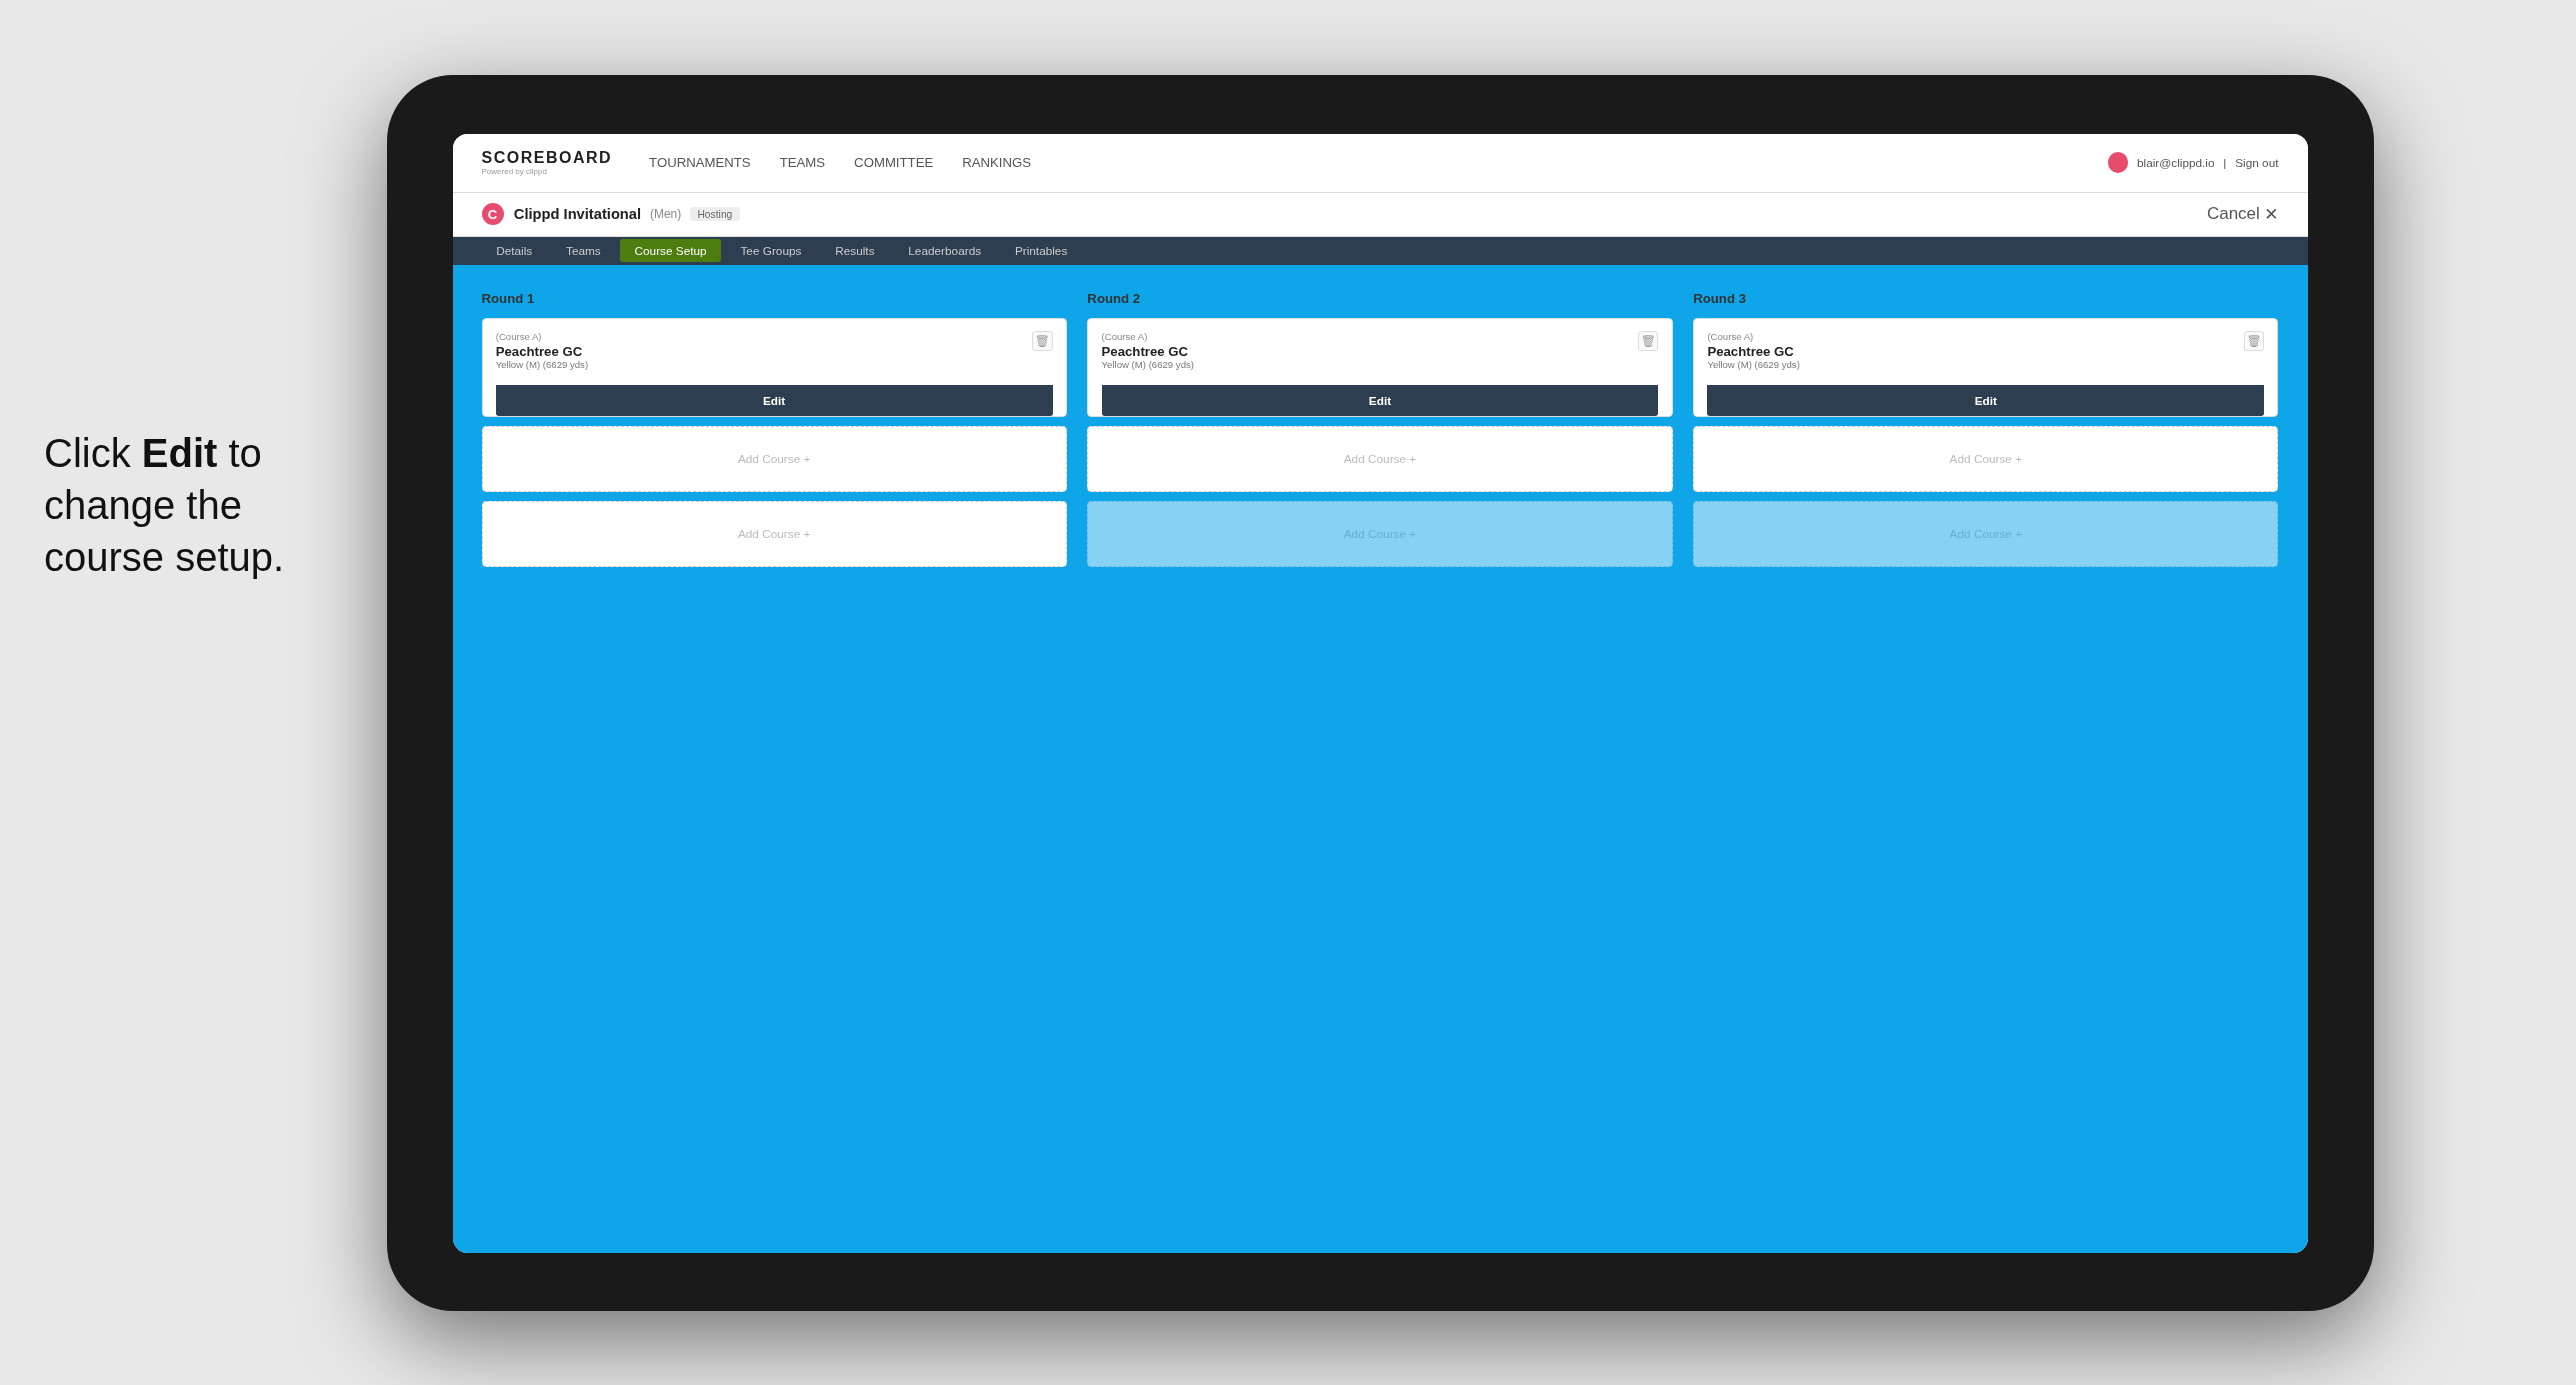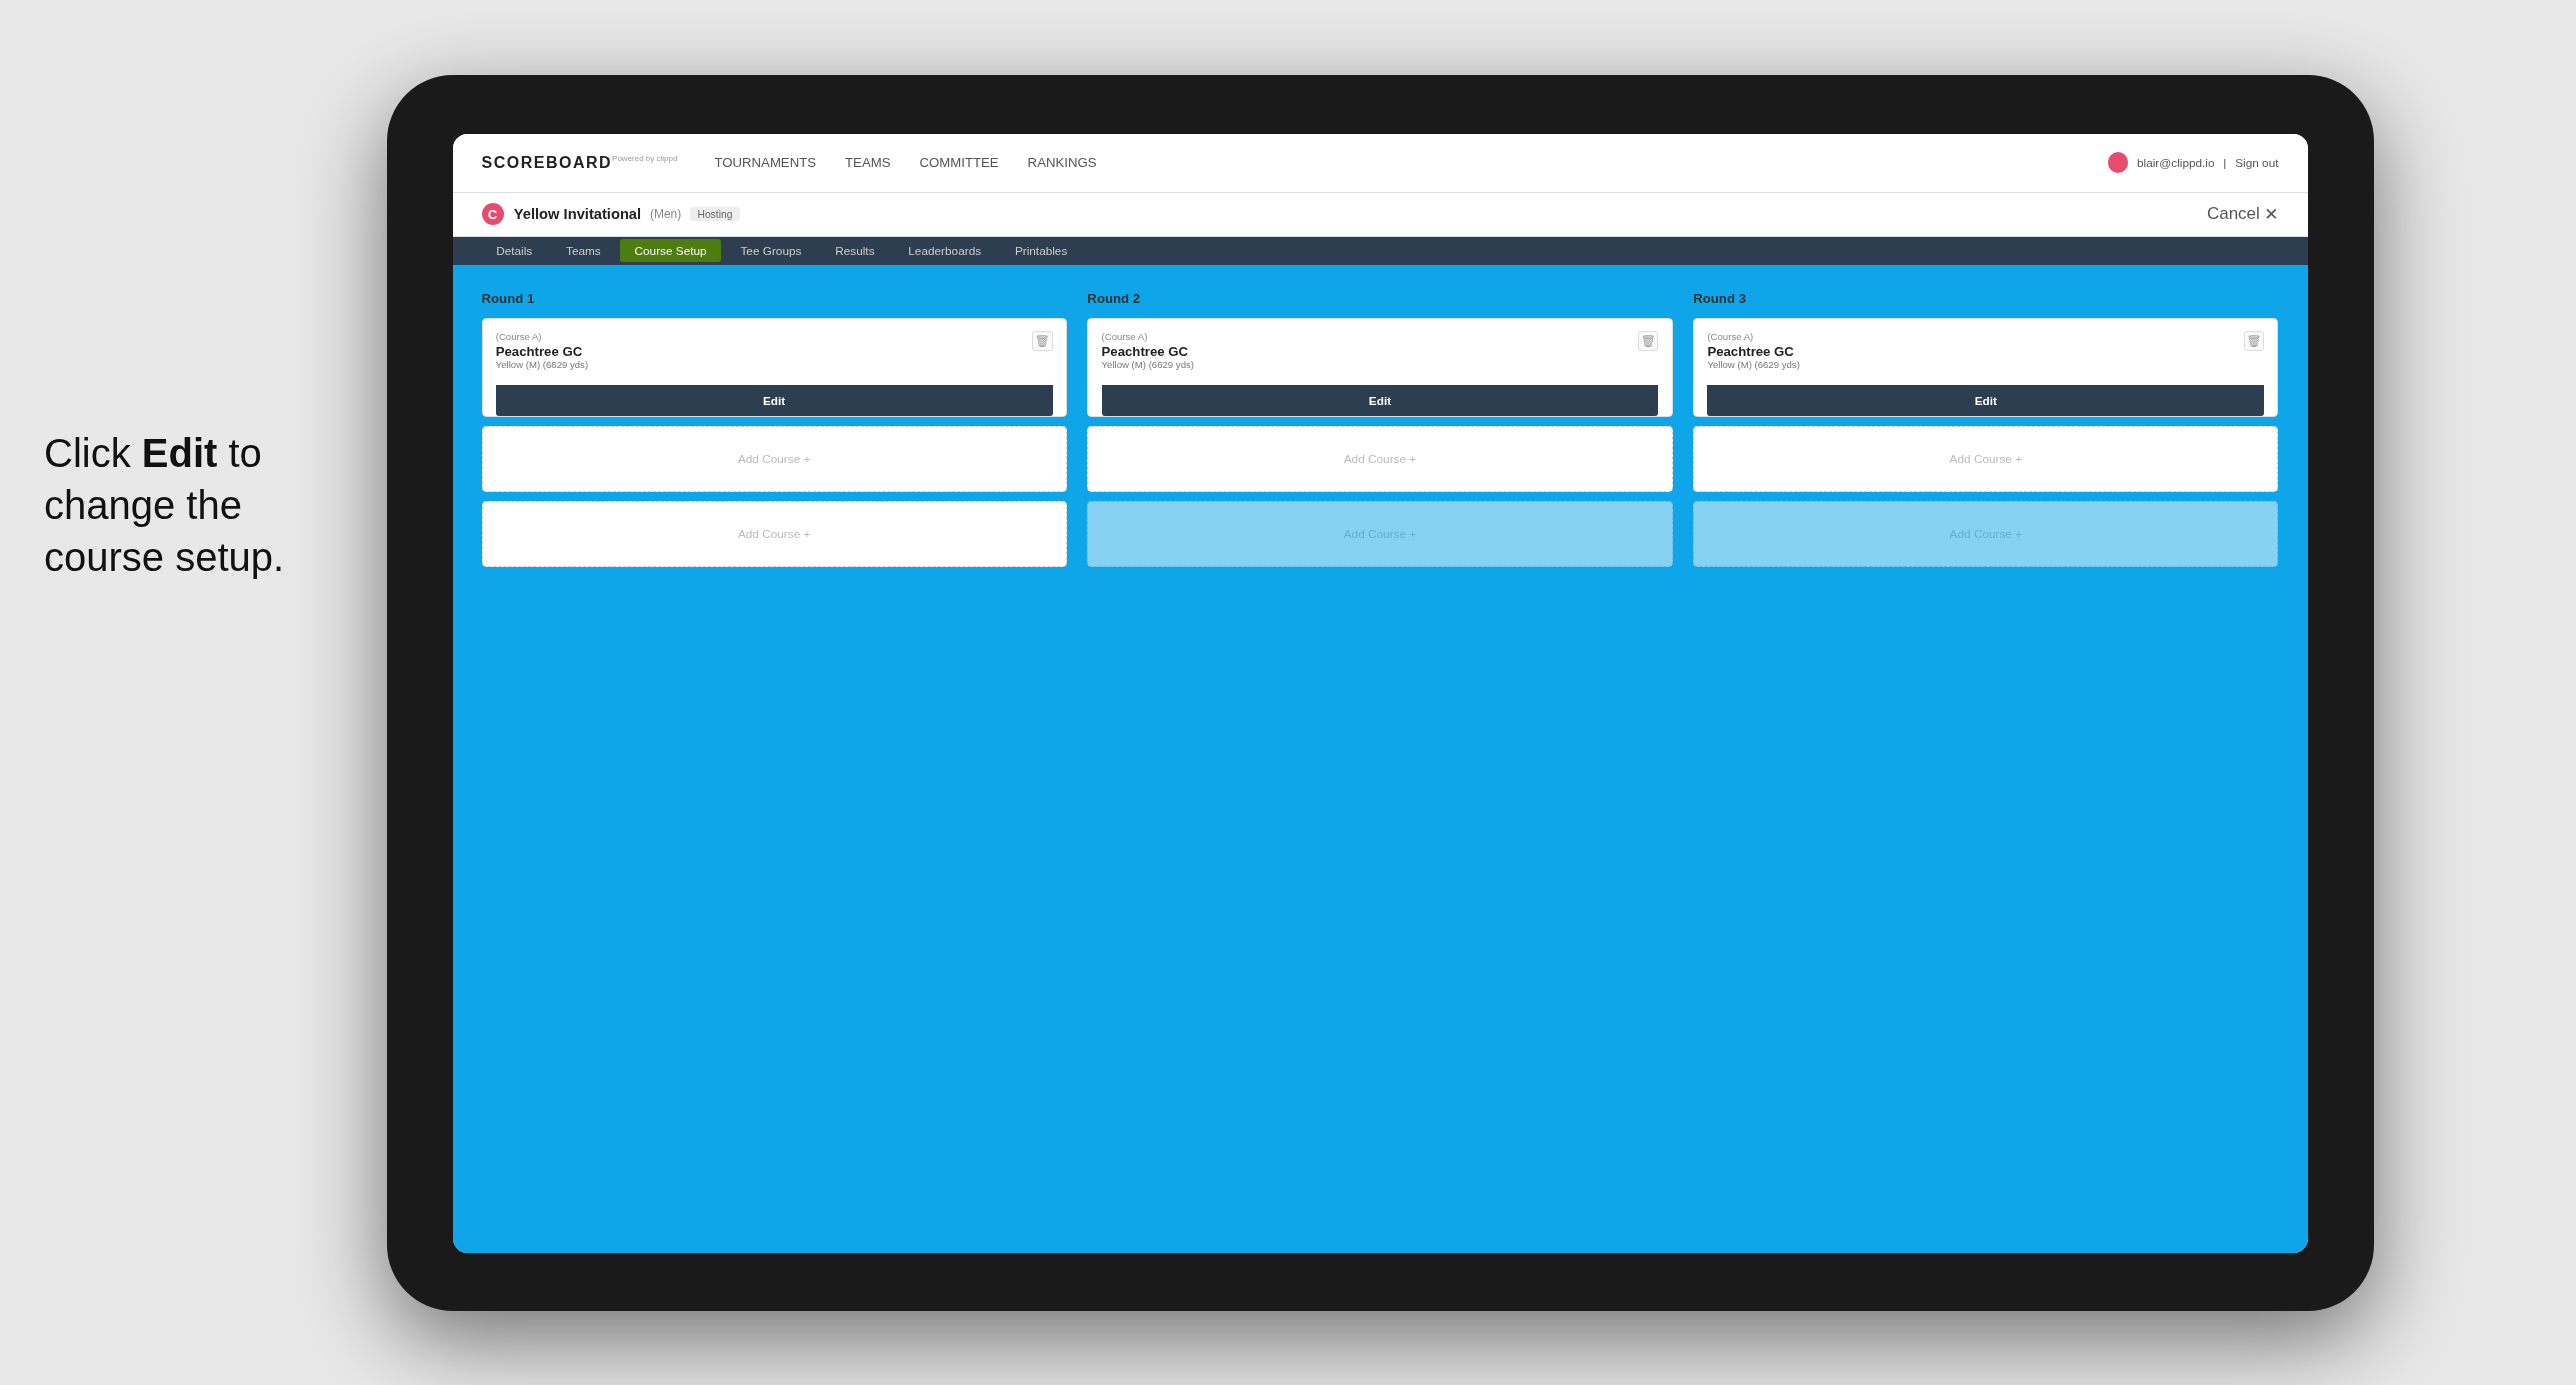--- a/index.html
+++ b/index.html
@@ -56,21 +56,21 @@
       border-bottom: 0.7px solid #ddd;
       display: flex;
       align-items: center;
       padding: 0 29px;
       height: 59px;
       flex-shrink: 0;
     }
 
     .logo-area {
       display: flex;
-      flex-direction: row;
+      flex-direction: column;
       margin-right: 37px;
     }
     .logo-title {
       font-size: 16px;
       font-weight: 800;
       letter-spacing: 1.5px;
       color: #222;
     }
     .logo-sub {
       font-size: 8px;
@@ -334,21 +334,21 @@
         <span>blair@clippd.io</span>
         <span> | </span>
         <span class="sign-out">Sign out</span>
       </div>
     </div>
 
     <div class="sub-header">
       <div class="tournament-icon">
         <span>C</span>
       </div>
-      <span class="tournament-name">Yellow Invitational</span>
+      <span class="tournament-name">Clippd Invitational</span>
       <span class="tournament-badge">(Men)</span>
       <span class="hosting-badge">Hosting</span>
       <div class="cancel-btn">
         <span>Cancel</span>
         <span>✕</span>
       </div>
     </div>
 
     <div class="tabs-bar">
       <div class="tab">Details</div>

